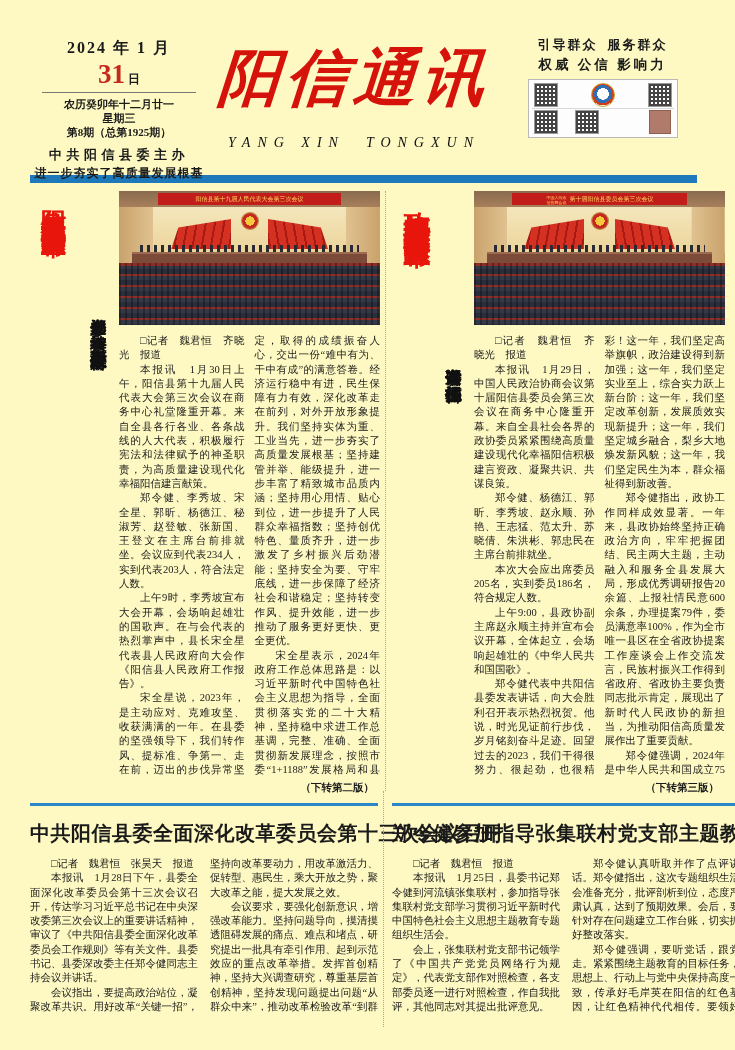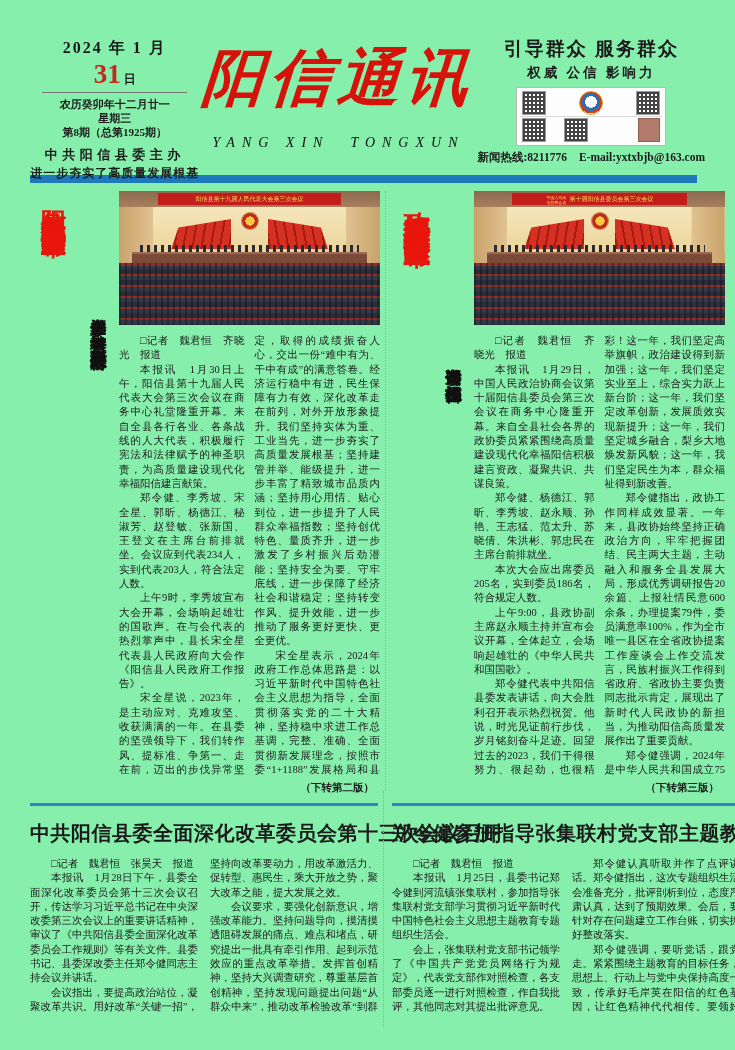--- a/index.html
+++ b/index.html
@@ -1,34 +1,34 @@
 <!DOCTYPE html>
 <html><head>
 <meta charset="utf-8">
 <style>
   html,body{margin:0;padding:0;background:#e9e9e9;}
-  .page{position:relative;width:735px;height:1050px;background:#86efac;margin:0 auto;overflow:hidden;
+  .page{position:relative;width:735px;height:1050px;background:#fef9c3;margin:0 auto;overflow:hidden;
         font-family:"Liberation Serif",serif;color:#1a1a1a;}
   
   .masthead{display:flex;margin:30px 30px 0 30px;height:140px;}
   .mh-left{width:178px;text-align:center;padding-top:8px;}
   .mh-d1{font-size:16px;font-weight:700;letter-spacing:2px;}
   .mh-d2{margin:0 0 2px 0;text-align:center;}
   .mh-day{font-size:27px;font-weight:700;color:#c5281c;font-family:"Liberation Serif",serif;}
   .mh-daychar{font-size:12px;font-weight:700;margin-left:3px;}
   .mh-rule{height:1px;background:#777;margin:1px 12px 4px 12px;}
   .mh-d3{font-size:11px;font-weight:700;line-height:14px;}
   .mh-d4{font-size:13px;font-weight:700;letter-spacing:4.5px;margin-top:7px;}
   .mh-d5{font-size:12px;font-weight:700;letter-spacing:1px;margin-top:1px;}
   .mh-center{width:292px;text-align:center;}
   .paper-title{font-size:62px;line-height:96px;font-weight:700;font-style:italic;color:#d6130b;
                letter-spacing:6px;transform:skewX(-4deg);white-space:nowrap;}
   .paper-pinyin{font-size:14px;letter-spacing:7px;margin-top:8px;color:#111;white-space:nowrap;font-style:italic;}
   .mh-right{flex:1;text-align:center;padding-top:6px;}
-  .slogan1{font-size:19px;font-weight:900;font-family:Liberation Sans, sans-serif;letter-spacing:2px;}
+  .slogan1{font-size:13px;font-weight:900;font-family:Liberation Mono, monospace;letter-spacing:2px;}
   .slogan2{font-size:13.5px;font-weight:700;letter-spacing:3px;margin-top:2px;}
   .qr-panel{width:142px;border:1px solid #b9b9b9;margin:5px auto 4px auto;padding:2px 3px;background:#fdfdfd;}
   .qr-row{display:flex;align-items:center;justify-content:space-between;padding:1px 2px;}
   .qr-row + .qr-row{border-top:1px solid #d8d8d8;}
   .qr{width:22px;height:22px;border:1px solid #999;background:
       repeating-linear-gradient(0deg,#444 0 2px,transparent 2px 4px),
       repeating-linear-gradient(90deg,#444 0 2px,#fff 2px 4px);}
   .qr-logo{width:22px;height:22px;border-radius:50%;border:1px solid #c9a227;
       background:radial-gradient(circle at 50% 45%,#fff 0 35%,#2d6fb5 36% 55%,#d23c1e 56% 70%,#fff 71%);}
   .qr-badge{width:20px;height:22px;background:#b07b6a;border:1px solid #8e5f50;}
@@ -125,23 +125,20 @@
           <span class="qr-label"></span>
           <span class="qr"></span>
         </div>
         <div class="qr-row">
           <span class="qr"></span>
           <span class="qr"></span>
           <span class="qr-label"></span>
           <span class="qr-badge"></span>
         </div>
       </div>
-      <div class="mh-contact">
-        <span>新闻热线:8211776</span><span>E-mail:yxtxbjb@163.com</span>
-      </div>
     </div>
   </header>
 
   <div class="blue-bar"></div>
 
   <main class="main-row">
 
     <section class="art art-left">
       <div class="v-head l">阳信县第十九届人民代表大会第三次会议隆重开幕</div>
       <div class="v-sub l">郑令健参加　李秀坡主持　宋全星作政府工作报告</div>

